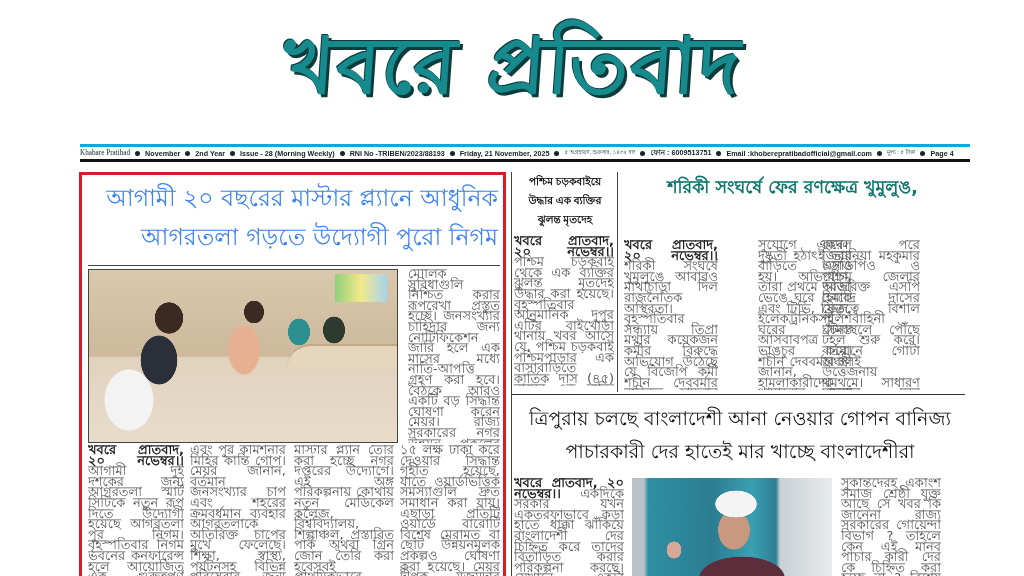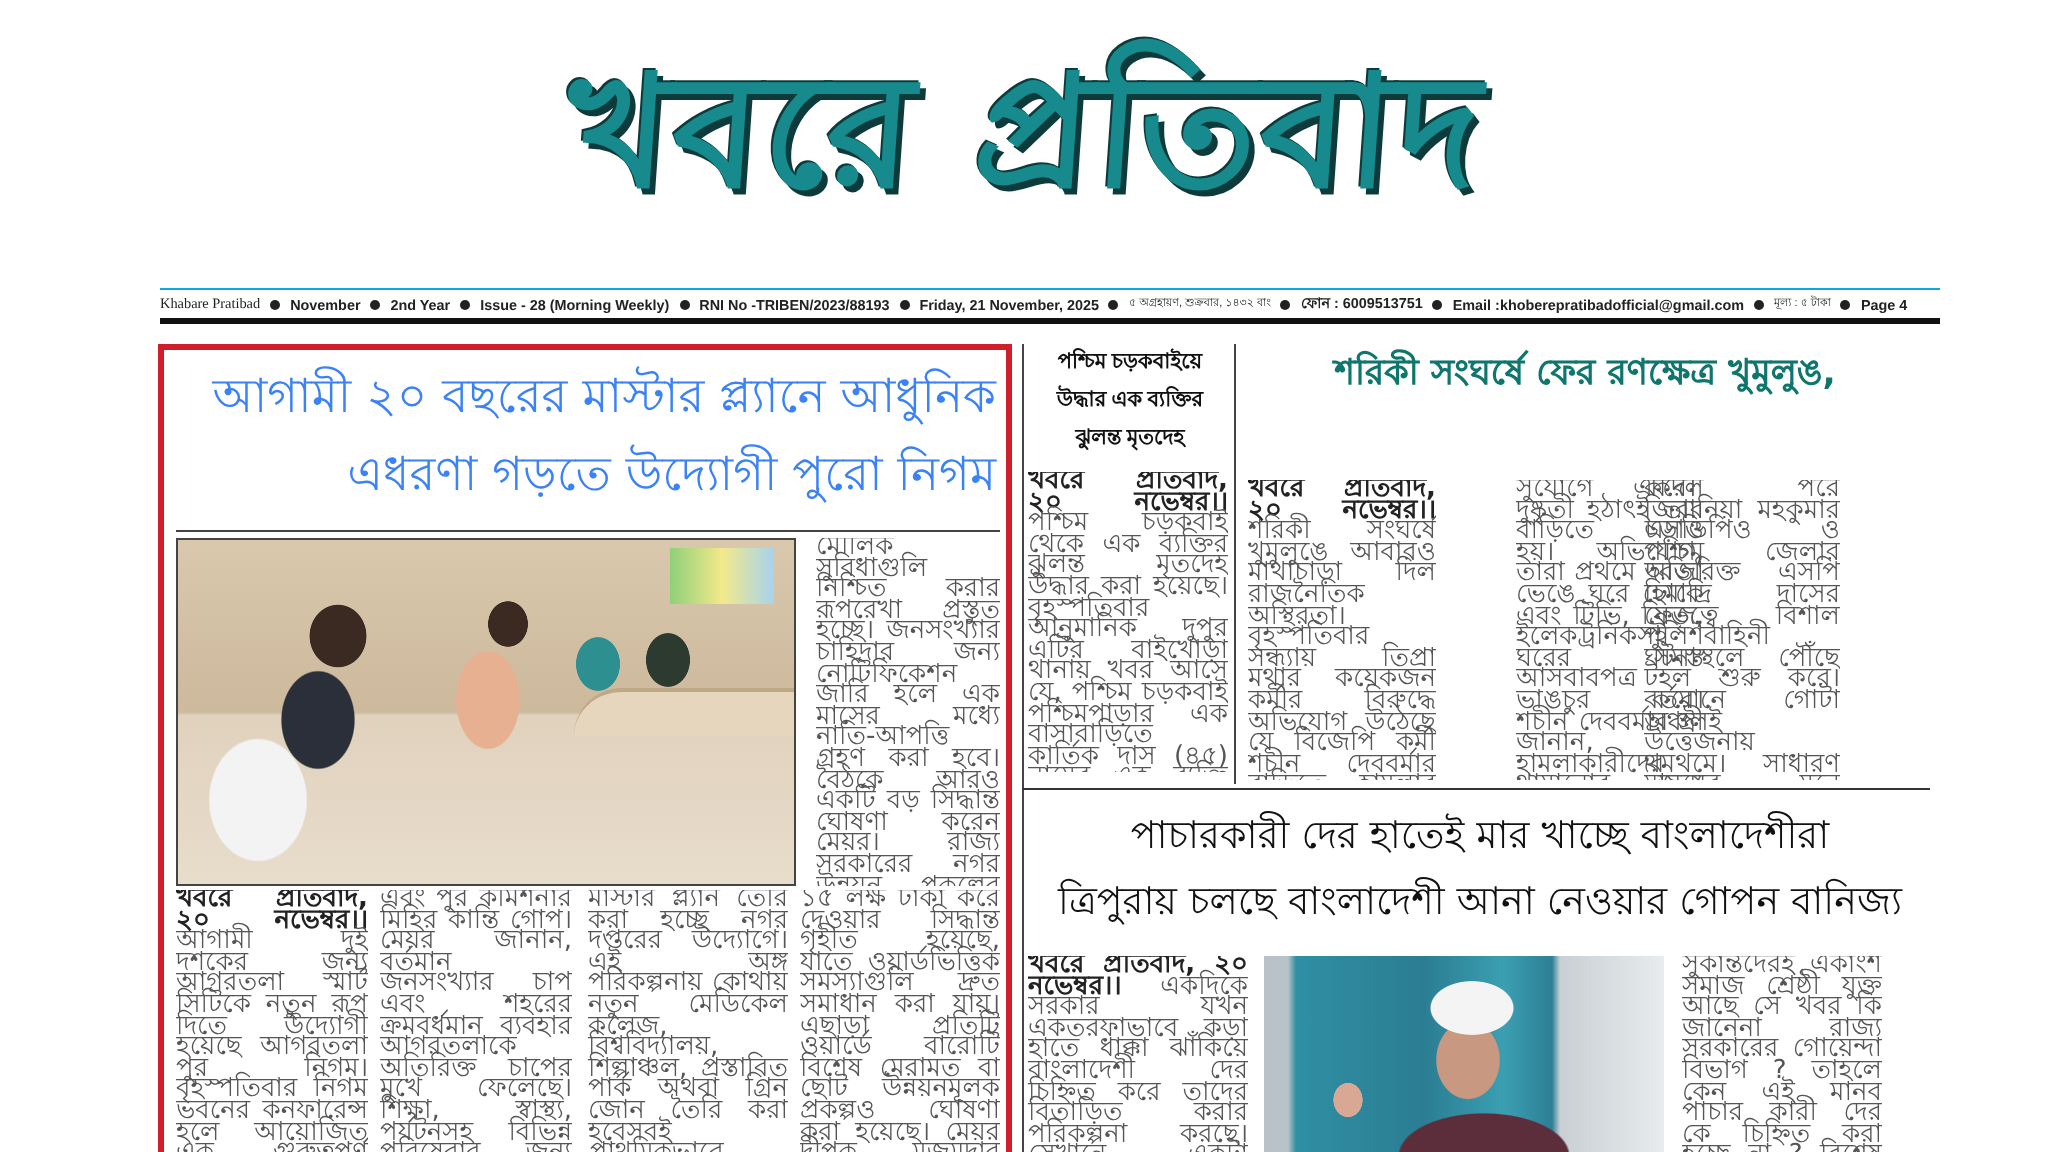--- a/index.html
+++ b/index.html
@@ -13,21 +13,21 @@
     .masthead-title {
       font-family: "DejaVu Sans", sans-serif;
       font-weight: bold; font-size: 78px; letter-spacing: 2px;
       color: #168a8c;
       text-shadow: 3px 3px 0 #0d3b3c, -1px -1px 0 #0d3b3c;
       transform: skewX(-4deg);
     }
 
     .dateline {
       position: absolute; left: 80px; top: 144px; width: 890px; height: 18px;
-      border-top: 1px solid #0ea5e9;
+      border-top: 3px solid #0ea5e9;
       border-bottom: 3px solid #111;
       display: flex; align-items: center; gap: 3px;
       font-family: "Liberation Sans", sans-serif; font-size: 7.2px; font-weight: bold;
       color: #222; white-space: nowrap; overflow: hidden;
     }
     .dateline .dot { display: inline-block; width: 5px; height: 5px; border-radius: 50%; background: #222; margin: 0 2px; }
     .dateline .small { font-weight: normal; font-size: 5.5px; }
 
     
     .lead-box {
@@ -138,21 +138,21 @@
   <span>Email :khoberepratibadofficial@gmail.com</span>
   <span class="dot"></span>
   <span class="small">মূল্য : ৫ টাকা</span>
   <span class="dot"></span>
   <span>Page 4</span>
 </div>
 
 <div class="lead-box">
   <div class="lead-headline">
     <div>আগামী ২০ বছরের মাস্টার প্ল্যানে আধুনিক</div>
-    <div>এধরণা গড়তে উদ্যোগী পুরো নিগম</div>
+    <div>আগরতলা গড়তে উদ্যোগী পুরো নিগম</div>
   </div>
   <div class="hrule" style="left:6px; top:90px; width:412px;"></div>
   <div class="lead-photo" title="Meeting of officials at Agartala Municipal Corporation">
     <div class="screen"></div>
     <div class="desk"></div>
   </div>
   <div class="col-text lead-col-right">মৌলিক সুবিধাগুলি নিশ্চিত করার রূপরেখা প্রস্তুত হচ্ছে। জনসংখ্যার চাহিদার জন্য নোটিফিকেশন জারি হলে এক মাসের মধ্যে নাতি-আপত্তি গ্রহণ করা হবে। বৈঠকে আরও একটি বড় সিদ্ধান্ত ঘোষণা করেন মেয়র। রাজ্য সরকারের নগর উন্নয়ন প্রকল্পের অধীনে পুর নিগমকে ৪৯ কোটি ২০ লক্ষ টাকা বরাদ্দ করা হয়েছে। এর মধ্যে ৭৪ শতাংশ ব্যয় হবে মেটেরিয়াল কম্পোনেন্টে এবং বাকিটা লেবার কম্পোনেন্টে। এই অর্থ থেকে প্রতিটি ওয়ার্ডকে ৫০ লক্ষ টাকা করে দেওয়ার</div>
   <div class="col-text lead-col-a">
     <span class="byline">খবরে প্রতিবাদ, ২০ নভেম্বর।।</span>
     <span>আগামী দুই দশকের জন্য আগরতলা স্মার্ট সিটিকে নতুন রূপ দিতে উদ্যোগী হয়েছে আগরতলা পুর নিগম। বৃহস্পতিবার নিগম ভবনের কনফারেন্স হলে আয়োজিত এক গুরুত্বপূর্ণ বৈঠকে শহর উন্নয়নকে কেন্দ্র করে দীর্ঘমেয়াদি মাস্টার প্ল্যান নিয়ে বিস্তারিত আলোচনা হয়। বৈঠকে উপস্থিত ছিলেন মেয়র দীপক মজুমদার, ডেপুটি</span>
@@ -180,21 +180,21 @@
   <div>শরিকী সংঘর্ষে ফের রণক্ষেত্র খুমুলুঙ,</div>
 </div>
 <div class="col-text right-col-a">
   <span class="byline">খবরে প্রতিবাদ, ২০ নভেম্বর।।</span>
   <span>শরিকী সংঘর্ষে খুমুলুঙে আবারও মাথাচাড়া দিল রাজনৈতিক অস্থিরতা। বৃহস্পতিবার সন্ধ্যায় তিপ্রা মথার কয়েকজন কর্মীর বিরুদ্ধে অভিযোগ উঠেছে যে বিজেপি কর্মী শচীন দেববর্মার বাড়িতে হামলার অভিযোগ উঠেছে। এই ঘটনাকে কেন্দ্র করে পুরো এলাকাজুড়ে তীব্র উত্তেজনা ছড়িয়ে পড়েছে। স্থানীয় সূত্র ও আক্রান্ত পরিবারের বক্তব্য অনুযায়ী, ঘটনার সময় শচীন দেববর্মা বাড়িতে ছিলেন না। সেই</span>
 </div>
 <div class="col-text right-col-b">সুযোগে একদল দুষ্কৃতী হঠাৎই তার বাড়িতে চড়াও হয়। অভিযোগ, তারা প্রথমে দরজা ভেঙে ঘরে ঢোকে এবং টিভি, ফ্রিজ, ইলেকট্রনিকসহ ঘরের সমস্ত আসবাবপত্র ভাঙচুর করে। শচীন দেববর্মার স্ত্রী জানান, হামলাকারীদের থামানোর জন্য তিনি অনুনয়-বিনয় করলেও তারা তাকে ধাক্কা দিয়ে সরিয়ে দেয় এবং ভিতরে আরও তাণ্ডব চালায়। ঘটনার খবর পেয়ে রাধাপুর থানার পুলিশ দ্রুত ঘটনাস্থলে পৌঁছে পরিস্থিতি নিয়ন্ত্রণে আনার চেষ্টা</div>
 <div class="col-text right-col-c">করে। পরে জিরানিয়া মহকুমার এসডিপিও ও পশ্চিম জেলার অতিরিক্ত এসপি হিমাদ্রি দাসের নেতৃত্বে বিশাল পুলিশবাহিনী ঘটনাস্থলে পৌঁছে টহল শুরু করে। বর্তমানে গোটা অঞ্চলই উত্তেজনায় থমথমে। সাধারণ মানুষের মনে আতঙ্ক রয়েছে। যে কোনও মুহূর্তে রাজনৈতিক অস্থিরতা আরও বেড়ে যেতে পারে। পুলিশ পরিস্থিতি স্বাভাবিক রাখতে নজরদারি বাড়ানোর পাশাপাশি অতিরিক্ত নিরাপত্তাব্যবস্থা জোরদার করেছে।</div>
 
 <div class="lower-headline">
+  <div>ত্রিপুরায় চলছে বাংলাদেশী আনা নেওয়ার গোপন বানিজ্য</div>
   <div>পাচারকারী দের হাতেই মার খাচ্ছে বাংলাদেশীরা</div>
-  <div>ত্রিপুরায় চলছে বাংলাদেশী আনা নেওয়ার গোপন বানিজ্য</div>
 </div>
 <div class="col-text lower-col-a">
   <span class="byline">খবরে প্রতিবাদ, ২০ নভেম্বর।।</span>
   <span>একদিকে সরকার যখন একতরফাভাবে কড়া হাতে ধাক্কা ঝাঁকিয়ে বাংলাদেশী দের চিহ্নিত করে তাদের বিতাড়িত করার পরিকল্পনা করছে। সেখানে একটা অংশের সমাজ ভোট জায়গার মাটিতে থেকেই কিছু টাকার লোভে থেকে গিয়ে বাংলাদেশী দের ৫ পারে আনা</span>
 </div>
 <div class="lower-photo" title="Injured man with bandaged head"></div>
 <div class="col-text lower-col-b">সুকান্তদেরই একাংশ সমাজ শ্রেষ্ঠী যুক্ত আছে সে খবর কি জানেনা রাজ্য সরকারের গোয়েন্দা বিভাগ ? তাহলে কেন এই মানব পাচার কারী দের কে চিহ্নিত করা হচ্ছে না ? বিশেষ করে বিশালগড় মহকুমায় এধরণের একাধিক ঘটনা ঘটার খবর রয়েছে। একাধিক রাজনৈতিক দলের নেতা বেশ ও মানব পাচার</div>
 
 </body></html>

